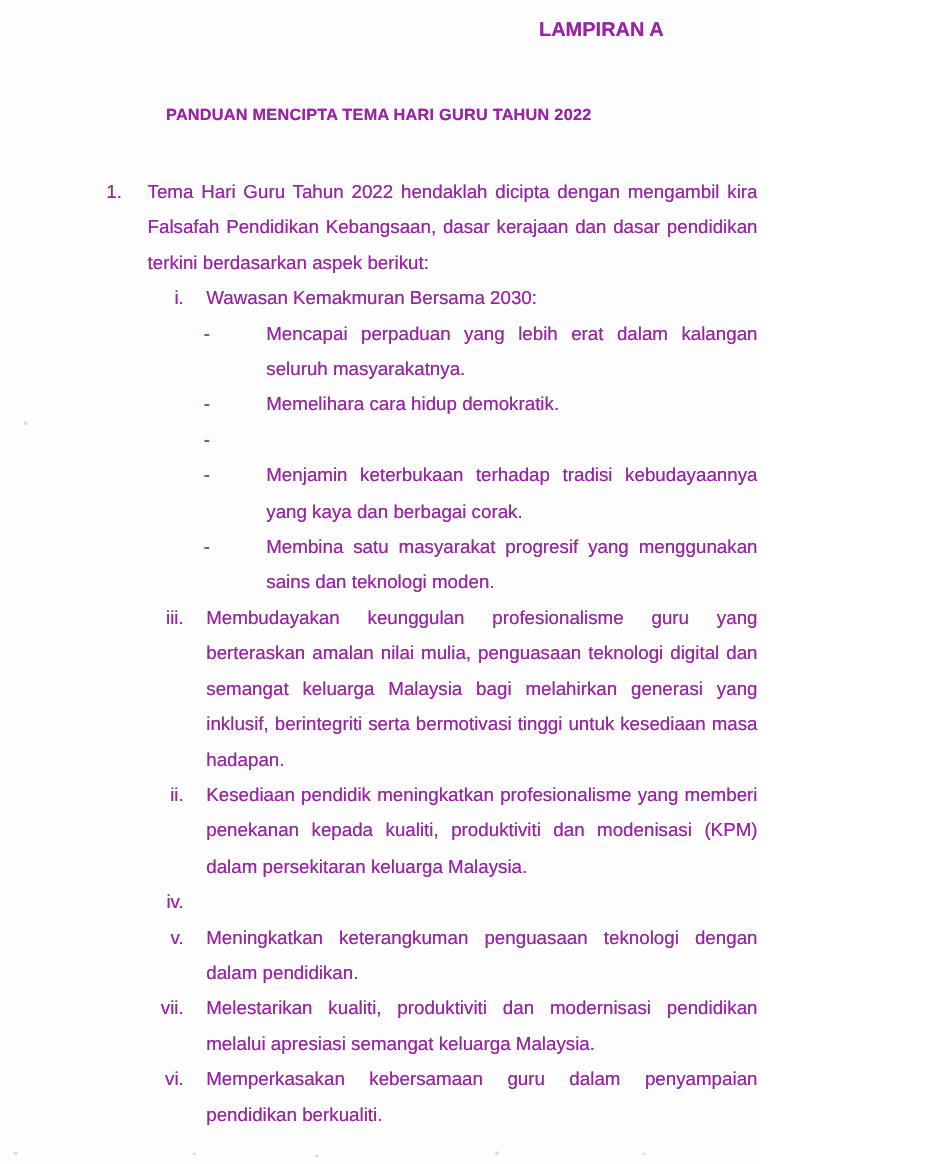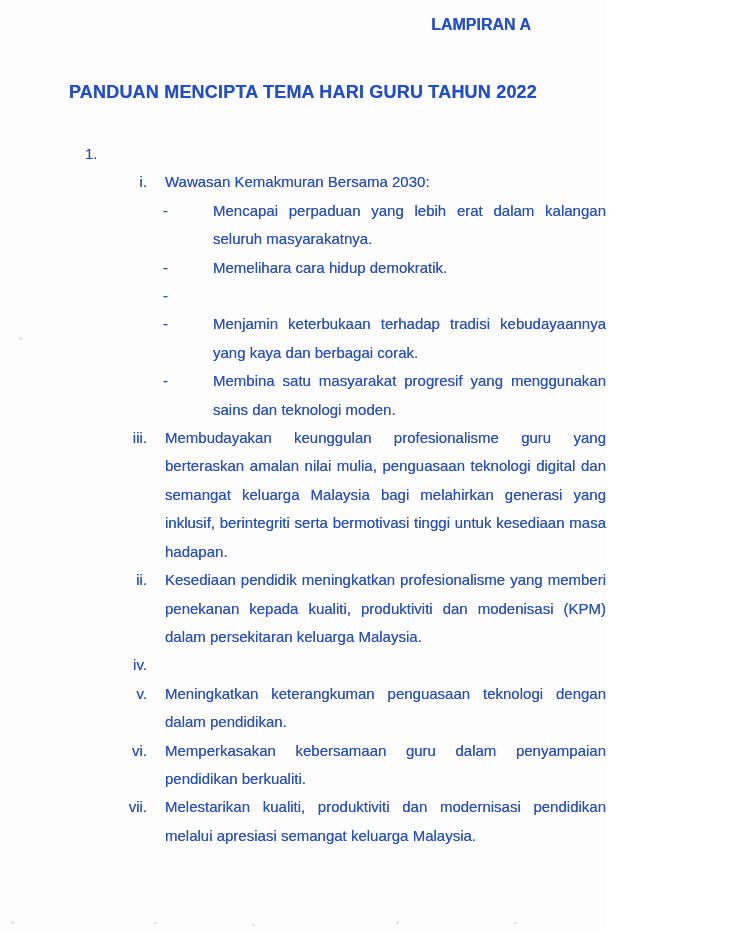--- a/index.html
+++ b/index.html
@@ -1,39 +1,39 @@
 <!DOCTYPE html>
 <html><head>
 <meta charset="utf-8">
 <style>
   html,body{margin:0;padding:0;background:#ffffff;}
   .page{
     position:relative;
     width:606px;height:931px;
     background:#fdfdfd;
-    color:#1d4ed8;
+    color:#a21caf;
     font-family:"Liberation Sans",sans-serif;
     font-size:15px;
     line-height:28.4px;
     overflow:hidden;
     text-shadow:0 0 .4px rgba(0,0,0,.5);
   }
   .lampiran{
     padding-top:15px;
     padding-right:75px;
     text-align:right;
     font-weight:700;
     font-size:16px;
     line-height:20px;
   }
   .title{
     margin-top:46px;
     text-align:center;
     font-weight:700;
-    font-size:18px;
+    font-size:13px;
     line-height:22px;
     letter-spacing:.2px;
   }
   .content{
     margin-top:37px;
     padding-left:85px;
   }
   .row{display:flex;align-items:flex-start;}
   .mk{flex:0 0 auto;}
   .item1 .mk{width:33px;}
@@ -65,20 +65,21 @@
 <div class="page">
 
   <div class="lampiran">LAMPIRAN A</div>
 
   <div class="title">PANDUAN MENCIPTA TEMA HARI GURU TAHUN 2022</div>
 
   <div class="content">
 
     <div class="row item1">
       <span class="mk">1.</span>
+      <div class="body">Tema Hari Guru Tahun 2022 hendaklah dicipta dengan mengambil kira Falsafah Pendidikan Kebangsaan, dasar kerajaan dan dasar pendidikan terkini berdasarkan aspek berikut:</div>
     </div>
 
     <div class="row roman">
       <span class="mk">i.</span>
       <div class="body">Wawasan Kemakmuran Bersama 2030:</div>
     </div>
 
     <div class="row dash">
       <span class="mk">-</span>
       <div class="body">Mencapai perpaduan yang lebih erat dalam kalangan seluruh masyarakatnya.</div>
@@ -116,27 +117,27 @@
     <div class="row roman">
       <span class="mk">iv.</span>
     </div>
 
     <div class="row roman">
       <span class="mk">v.</span>
       <div class="body">Meningkatkan keterangkuman penguasaan teknologi dengan dalam pendidikan.</div>
     </div>
 
     <div class="row roman">
-      <span class="mk">vi.</span>
-      <div class="body">Memperkasakan kebersamaan guru dalam penyampaian pendidikan berkualiti.</div>
+      <span class="mk">vii.</span>
+      <div class="body">Melestarikan kualiti, produktiviti dan modernisasi pendidikan melalui apresiasi semangat keluarga Malaysia.</div>
     </div>
 
     <div class="row roman">
-      <span class="mk">vii.</span>
-      <div class="body">Melestarikan kualiti, produktiviti dan modernisasi pendidikan melalui apresiasi semangat keluarga Malaysia.</div>
+      <span class="mk">vi.</span>
+      <div class="body">Memperkasakan kebersamaan guru dalam penyampaian pendidikan berkualiti.</div>
     </div>
 
   </div>
 
   <span class="speck s1"></span>
   <span class="speck s2"></span>
   <span class="speck s3"></span>
   <span class="speck s4"></span>
   <span class="speck s5"></span>
   <span class="speck s6"></span>

